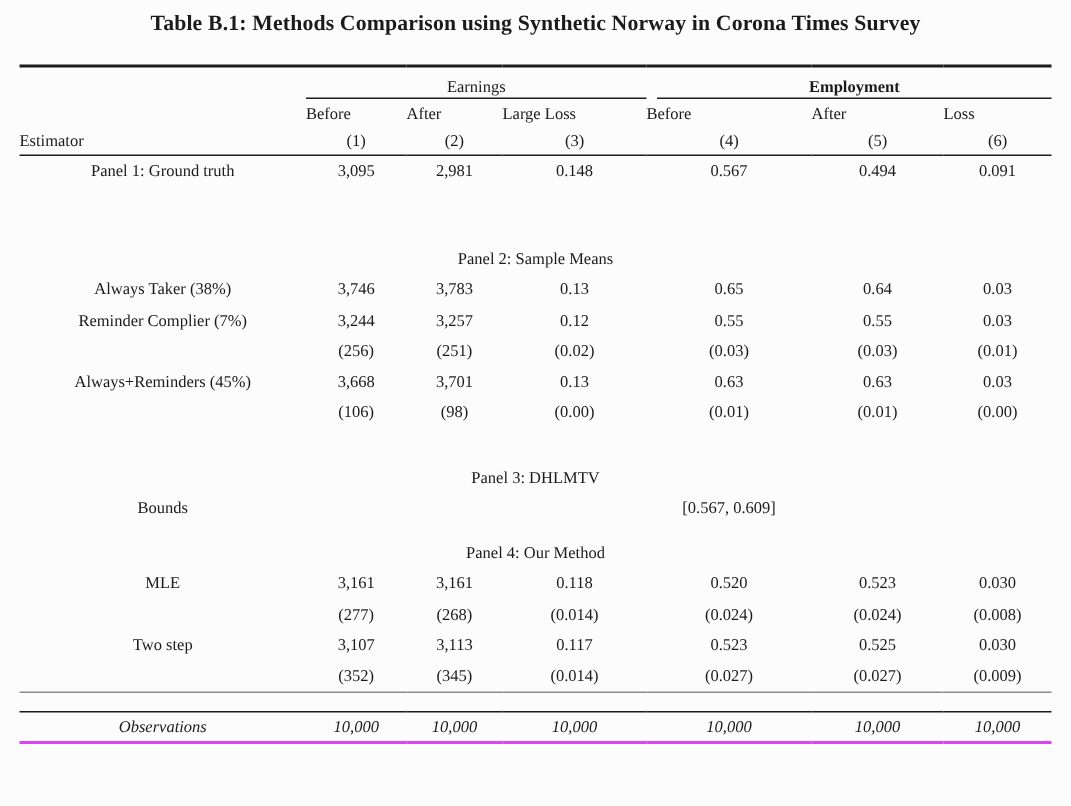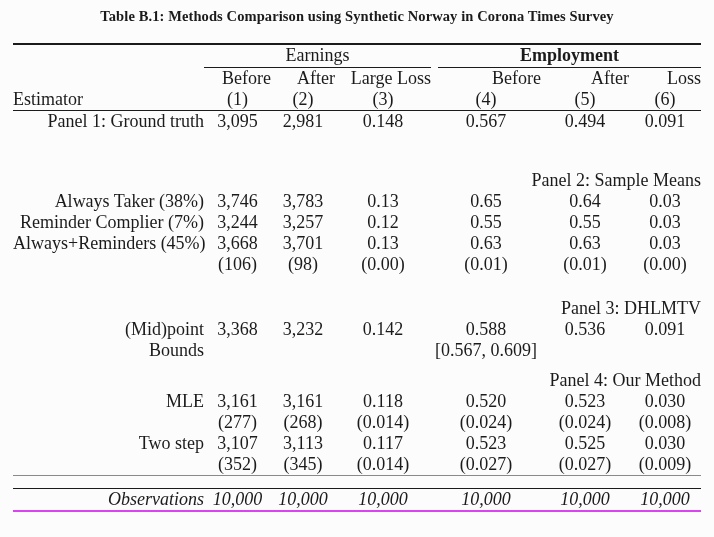--- a/index.html
+++ b/index.html
@@ -19,42 +19,42 @@
     letter-spacing: 0.1px;
     font-weight: bold;
   }
   table.paper-table {
     position: absolute;
     top: 43px; left: 13px;
     width: 688px;
     border-collapse: collapse;
     table-layout: fixed;
     border-top: 2px solid #1b1b1b;
-    font-size: 18px;
+    font-size: 11px;
   }
   td, th {
     padding: 0;
     font-weight: normal;
     white-space: nowrap;
     overflow: visible;
   }
   
   tr.group-row th { height: 21px; vertical-align: bottom; text-align: center; }
   tr.group-row .group-inner {
     border-bottom: 1.2px solid #1b1b1b;
     padding-bottom: 1px;
   }
   tr.group-row th.grp-employment .group-inner { margin-left: 7px; font-weight: bold; }
-  tr.colhead-row th { height: 19px; text-align: right; vertical-align: middle; }
+  tr.colhead-row th { height: 19px; text-align: left; vertical-align: middle; }
   tr.colnum-row th { height: 18px; text-align: center; vertical-align: middle; }
   tr.colnum-row th.rowlabel-head { text-align: left; }
   tr.colnum-row th { border-bottom: 1.5px solid #1b1b1b; }
   
   tbody td { height: 20.5px; vertical-align: middle; }
-  tbody td.label { text-align: right; }
+  tbody td.label { text-align: center; }
   tbody td.val { text-align: center; }
   tr.spacer-lg td { height: 38px; }
   tr.spacer-md td { height: 23px; }
   tr.spacer-sm td { height: 9px; }
   tr.rule-gap td { height: 12px; border-top: 1px solid #8a8a8a; }
   tr.footer-row td {
     height: 19px;
     border-top: 1.7px solid #1b1b1b;
     border-bottom: 2px solid #d946ef;
     font-style: italic;
@@ -132,20 +132,29 @@
       <tr class="data-row">
         <td class="label">Reminder Complier (7%)</td>
         <td class="val">3,244</td>
         <td class="val">3,257</td>
         <td class="val">0.12</td>
         <td class="val">0.55</td>
         <td class="val">0.55</td>
         <td class="val">0.03</td>
       </tr>
       <tr class="data-row">
+        <td class="label"></td>
+        <td class="val">(256)</td>
+        <td class="val">(251)</td>
+        <td class="val">(0.02)</td>
+        <td class="val">(0.03)</td>
+        <td class="val">(0.03)</td>
+        <td class="val">(0.01)</td>
+      </tr>
+      <tr class="data-row">
         <td class="label">Always+Reminders (45%)</td>
         <td class="val">3,668</td>
         <td class="val">3,701</td>
         <td class="val">0.13</td>
         <td class="val">0.63</td>
         <td class="val">0.63</td>
         <td class="val">0.03</td>
       </tr>
       <tr class="data-row">
         <td class="label"></td>
@@ -156,29 +165,20 @@
         <td class="val">(0.01)</td>
         <td class="val">(0.00)</td>
       </tr>
       <tr class="spacer-md">
         <td colspan="7"></td>
       </tr>
       <tr class="panel-row">
         <td colspan="7" class="label">Panel 3: DHLMTV</td>
       </tr>
       <tr class="data-row">
-        <td class="label">(Mid)point</td>
-        <td class="val">3,368</td>
-        <td class="val">3,232</td>
-        <td class="val">0.142</td>
-        <td class="val">0.588</td>
-        <td class="val">0.536</td>
-        <td class="val">0.091</td>
-      </tr>
-      <tr class="data-row">
         <td class="label">Bounds</td>
         <td class="val"></td>
         <td class="val"></td>
         <td class="val"></td>
         <td class="val">[0.567, 0.609]</td>
         <td class="val"></td>
         <td class="val"></td>
       </tr>
       <tr class="spacer-sm">
         <td colspan="7"></td>

